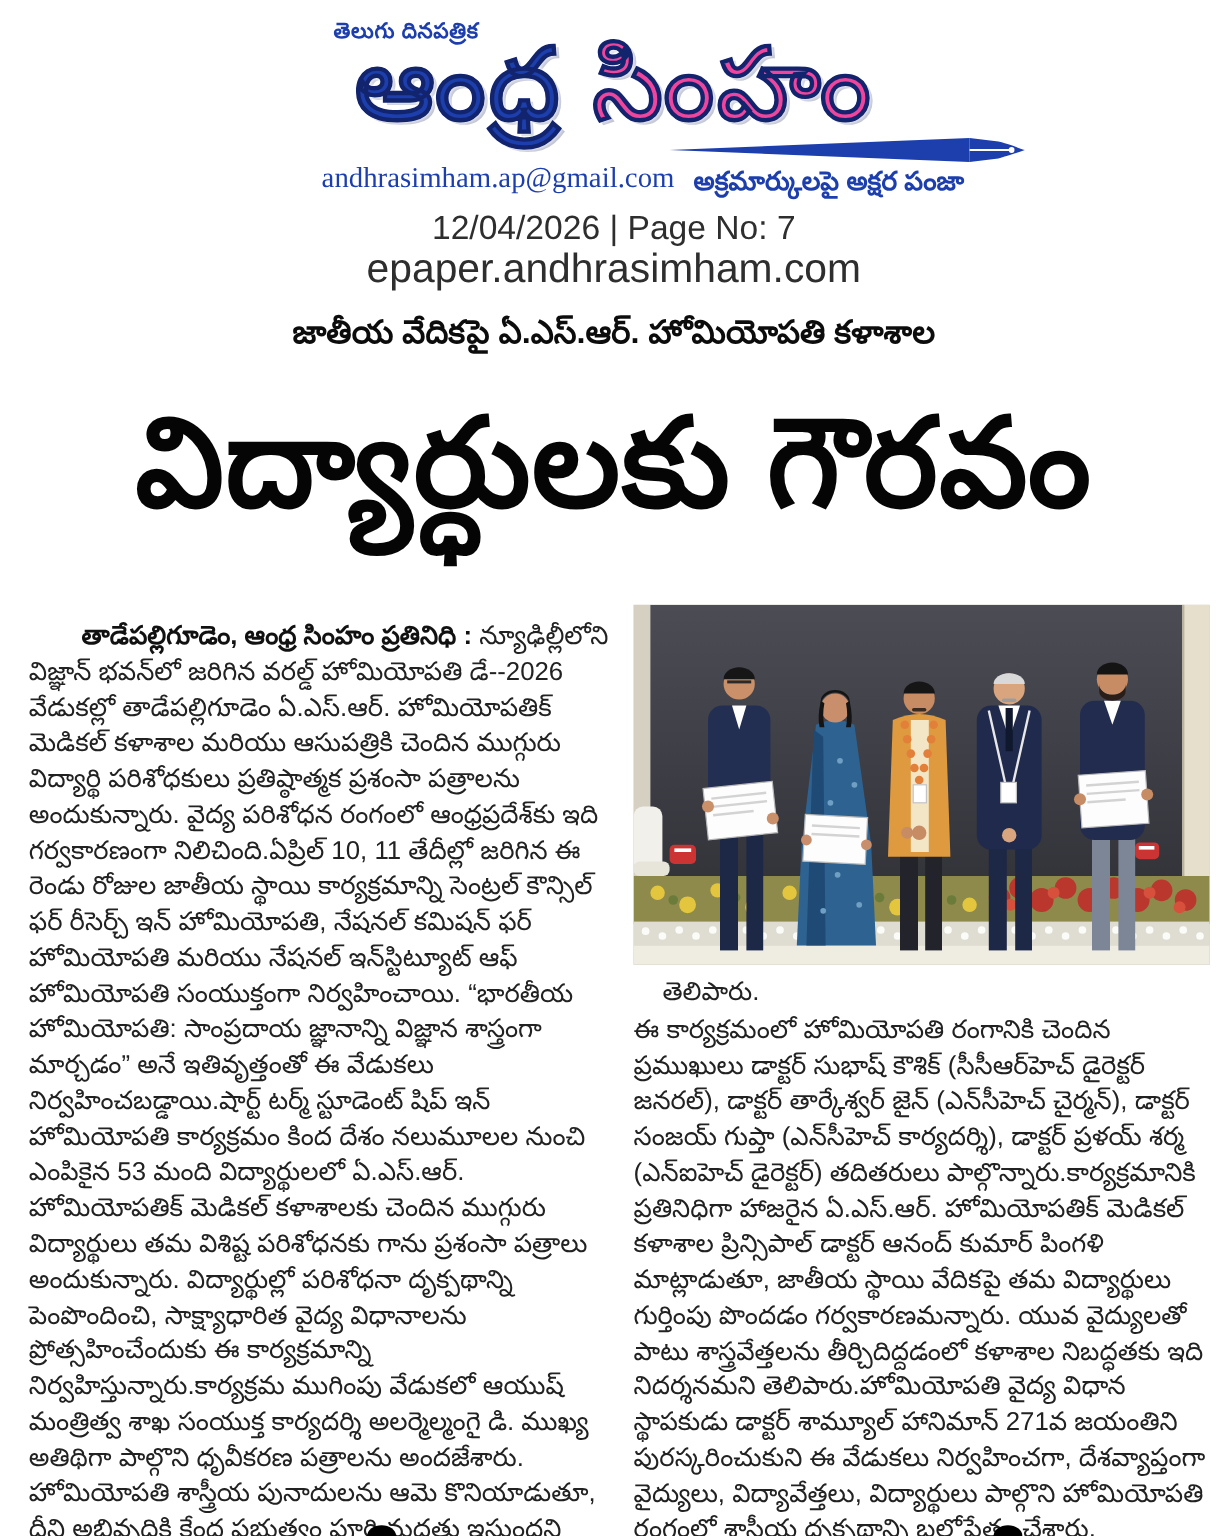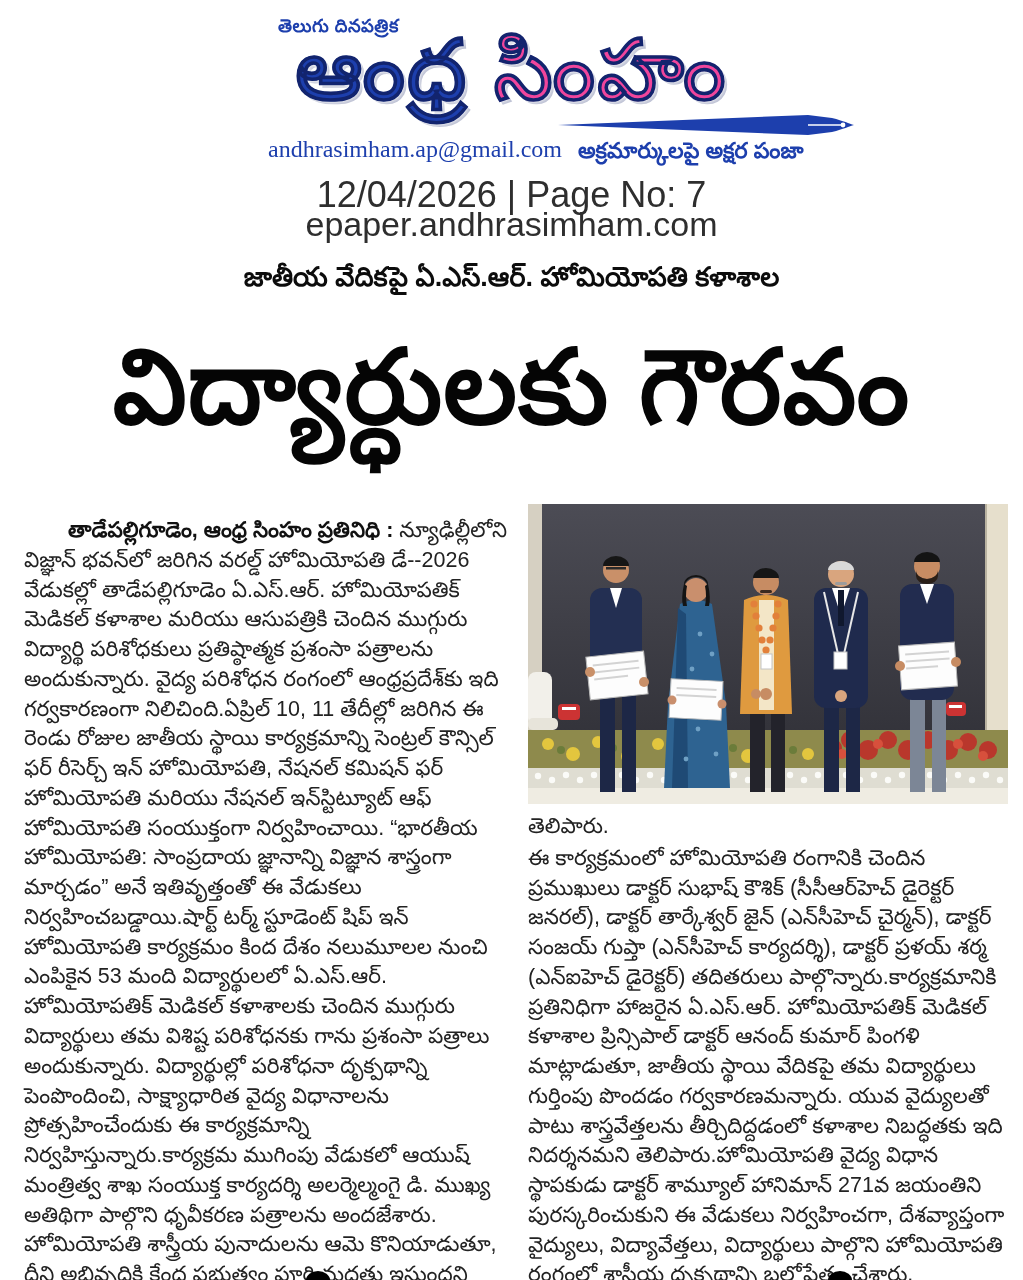--- a/index.html
+++ b/index.html
@@ -33,21 +33,21 @@
     font-family:"Liberation Serif", serif;
     color:var(--blue);font-size:24px;text-align:right;
   }
   .pen-wrap{position:absolute;left:556px;top:108px;width:300px;height:34px;}
   .mast-tagline{
     position:absolute;left:578px;top:138px;
     color:var(--blue);font-weight:bold;font-size:22px;
   }
   .dateline{
     position:absolute;left:0;top:172px;width:1023px;text-align:center;
-    font-size:36px;color:#2e2e2e;line-height:1.25;
+    font-size:28px;color:#2e2e2e;line-height:1.25;
   }
   .website{
     position:absolute;left:0;top:205px;width:1023px;text-align:center;
     font-size:34px;color:#2e2e2e;
   }
   
   .article-kicker{
     position:absolute;left:0;top:262px;width:1023px;text-align:center;
     font-size:27px;font-weight:bold;color:#0c0c0c;letter-spacing:0;
   }
@@ -66,21 +66,21 @@
   .col-left b{font-weight:bold;color:#111;margin-left:44px;}
   .col-right{
     position:absolute;left:528px;top:504px;width:482px;
     font-size:21.5px;line-height:1.385;color:#222;
   }
   .photo{
     position:relative;width:480px;height:300px;margin:0 0 8px 0;
     background:#cfc8b8;
   }
   .photo svg{display:block;}
-  .col-right .para1{margin-bottom:2px;}
+  .col-right .para1{margin-bottom:2px;margin-left:24px;}
   
   .cut-mark{position:absolute;background:#000;border-radius:50% 50% 0 0/100% 100% 0 0;}
   .cut-a{left:306px;top:1271px;width:24px;height:9px;}
   .cut-b{left:828px;top:1271px;width:24px;height:9px;}
 </style>
 </head>
 <body>
 
 <div class="page">
 

